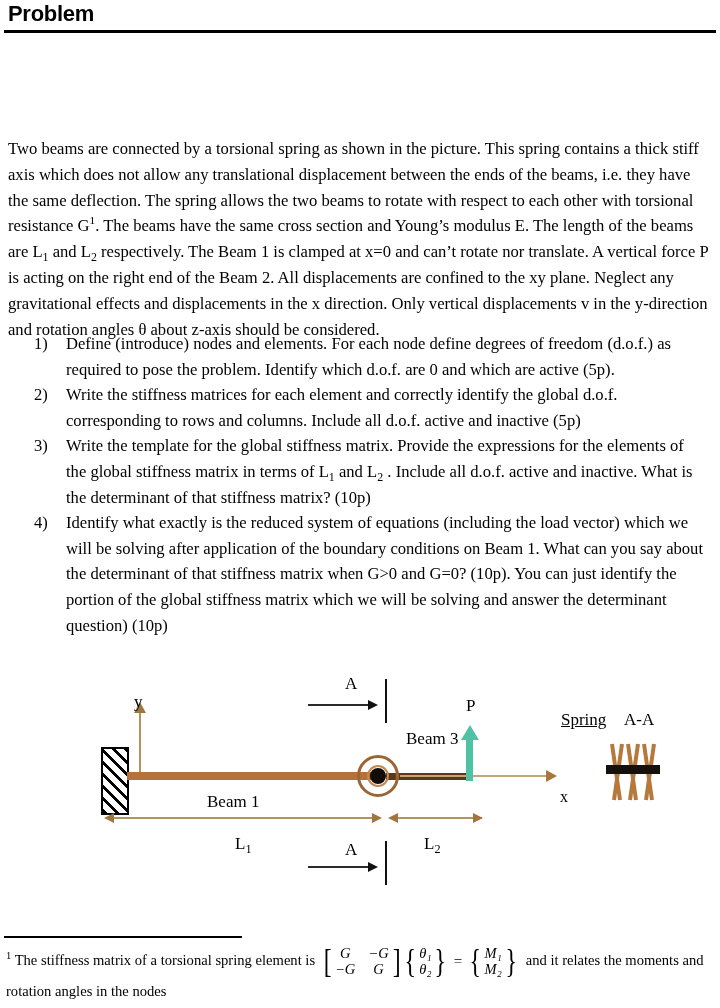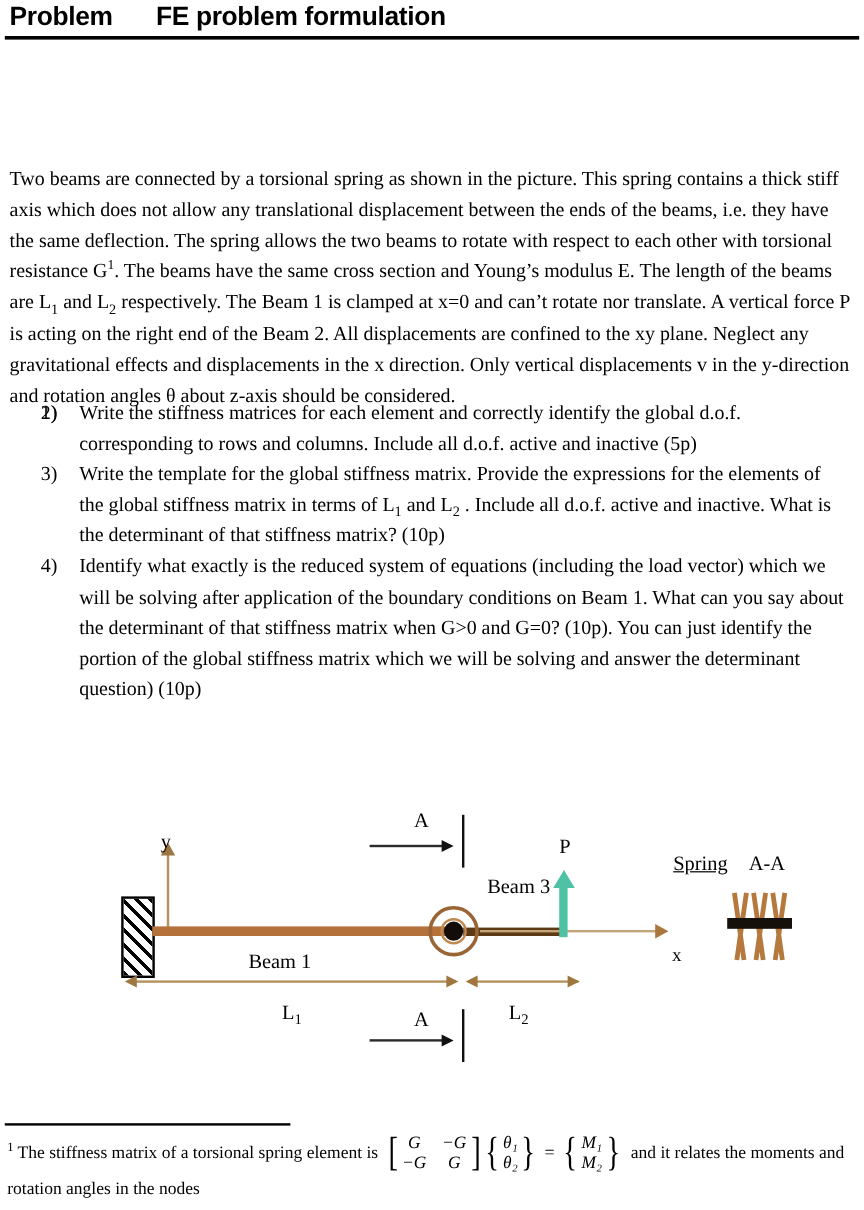--- a/index.html
+++ b/index.html
@@ -300,33 +300,33 @@
     font-size: 15px;
   }
 </style>
 </head>
 <body>
 
 <div class="header">
   <div class="header-row">
     <span>Problem</span>
     <span class="header-gap"></span>
-    <span>FE problem formulation</span>
   </div>
   <div class="header-rule"></div>
 </div>
 
 <div class="intro">
   <span>Two beams are connected by a torsional spring as shown in the picture. This spring contains a thick stiff axis which does not allow any translational displacement between the ends of the beams, i.e. they have the same deflection. The spring allows the two beams to rotate with respect to each other with torsional resistance G</span><sup class="fn">1</sup><span>. The beams have the same cross section and Young’s modulus E. The length of the beams are L</span><sub class="sb">1</sub><span> and L</span><sub class="sb">2</sub><span> respectively. The Beam 1 is clamped at x=0 and can’t rotate nor translate. A vertical force P is acting on the right end of the Beam 2. All displacements are confined to the xy plane. Neglect any gravitational effects and displacements in the x direction. Only vertical displacements v in the y-direction and rotation angles θ about z-axis should be considered.</span>
 </div>
 
 <div class="qlist">
 
   <div class="qitem">
     <span class="qnum">1)</span>
+    <span>Define (introduce) nodes and elements. For each node define degrees of freedom (d.o.f.) as required to pose the problem. Identify which d.o.f. are 0 and which are active (5p).</span>
   </div>
 
   <div class="qitem">
     <span class="qnum">2)</span>
     <span>Write the stiffness matrices for each element and correctly identify the global d.o.f. corresponding to rows and columns. Include all d.o.f. active and inactive (5p)</span>
   </div>
 
   <div class="qitem">
     <span class="qnum">3)</span>
     <span>Write the template for the global stiffness matrix. Provide the expressions for the elements of the global stiffness matrix in terms of L</span><sub class="sb">1</sub><span> and L</span><sub class="sb">2</sub><span> . Include all d.o.f. active and inactive. What is the determinant of that stiffness matrix? (10p)</span>

